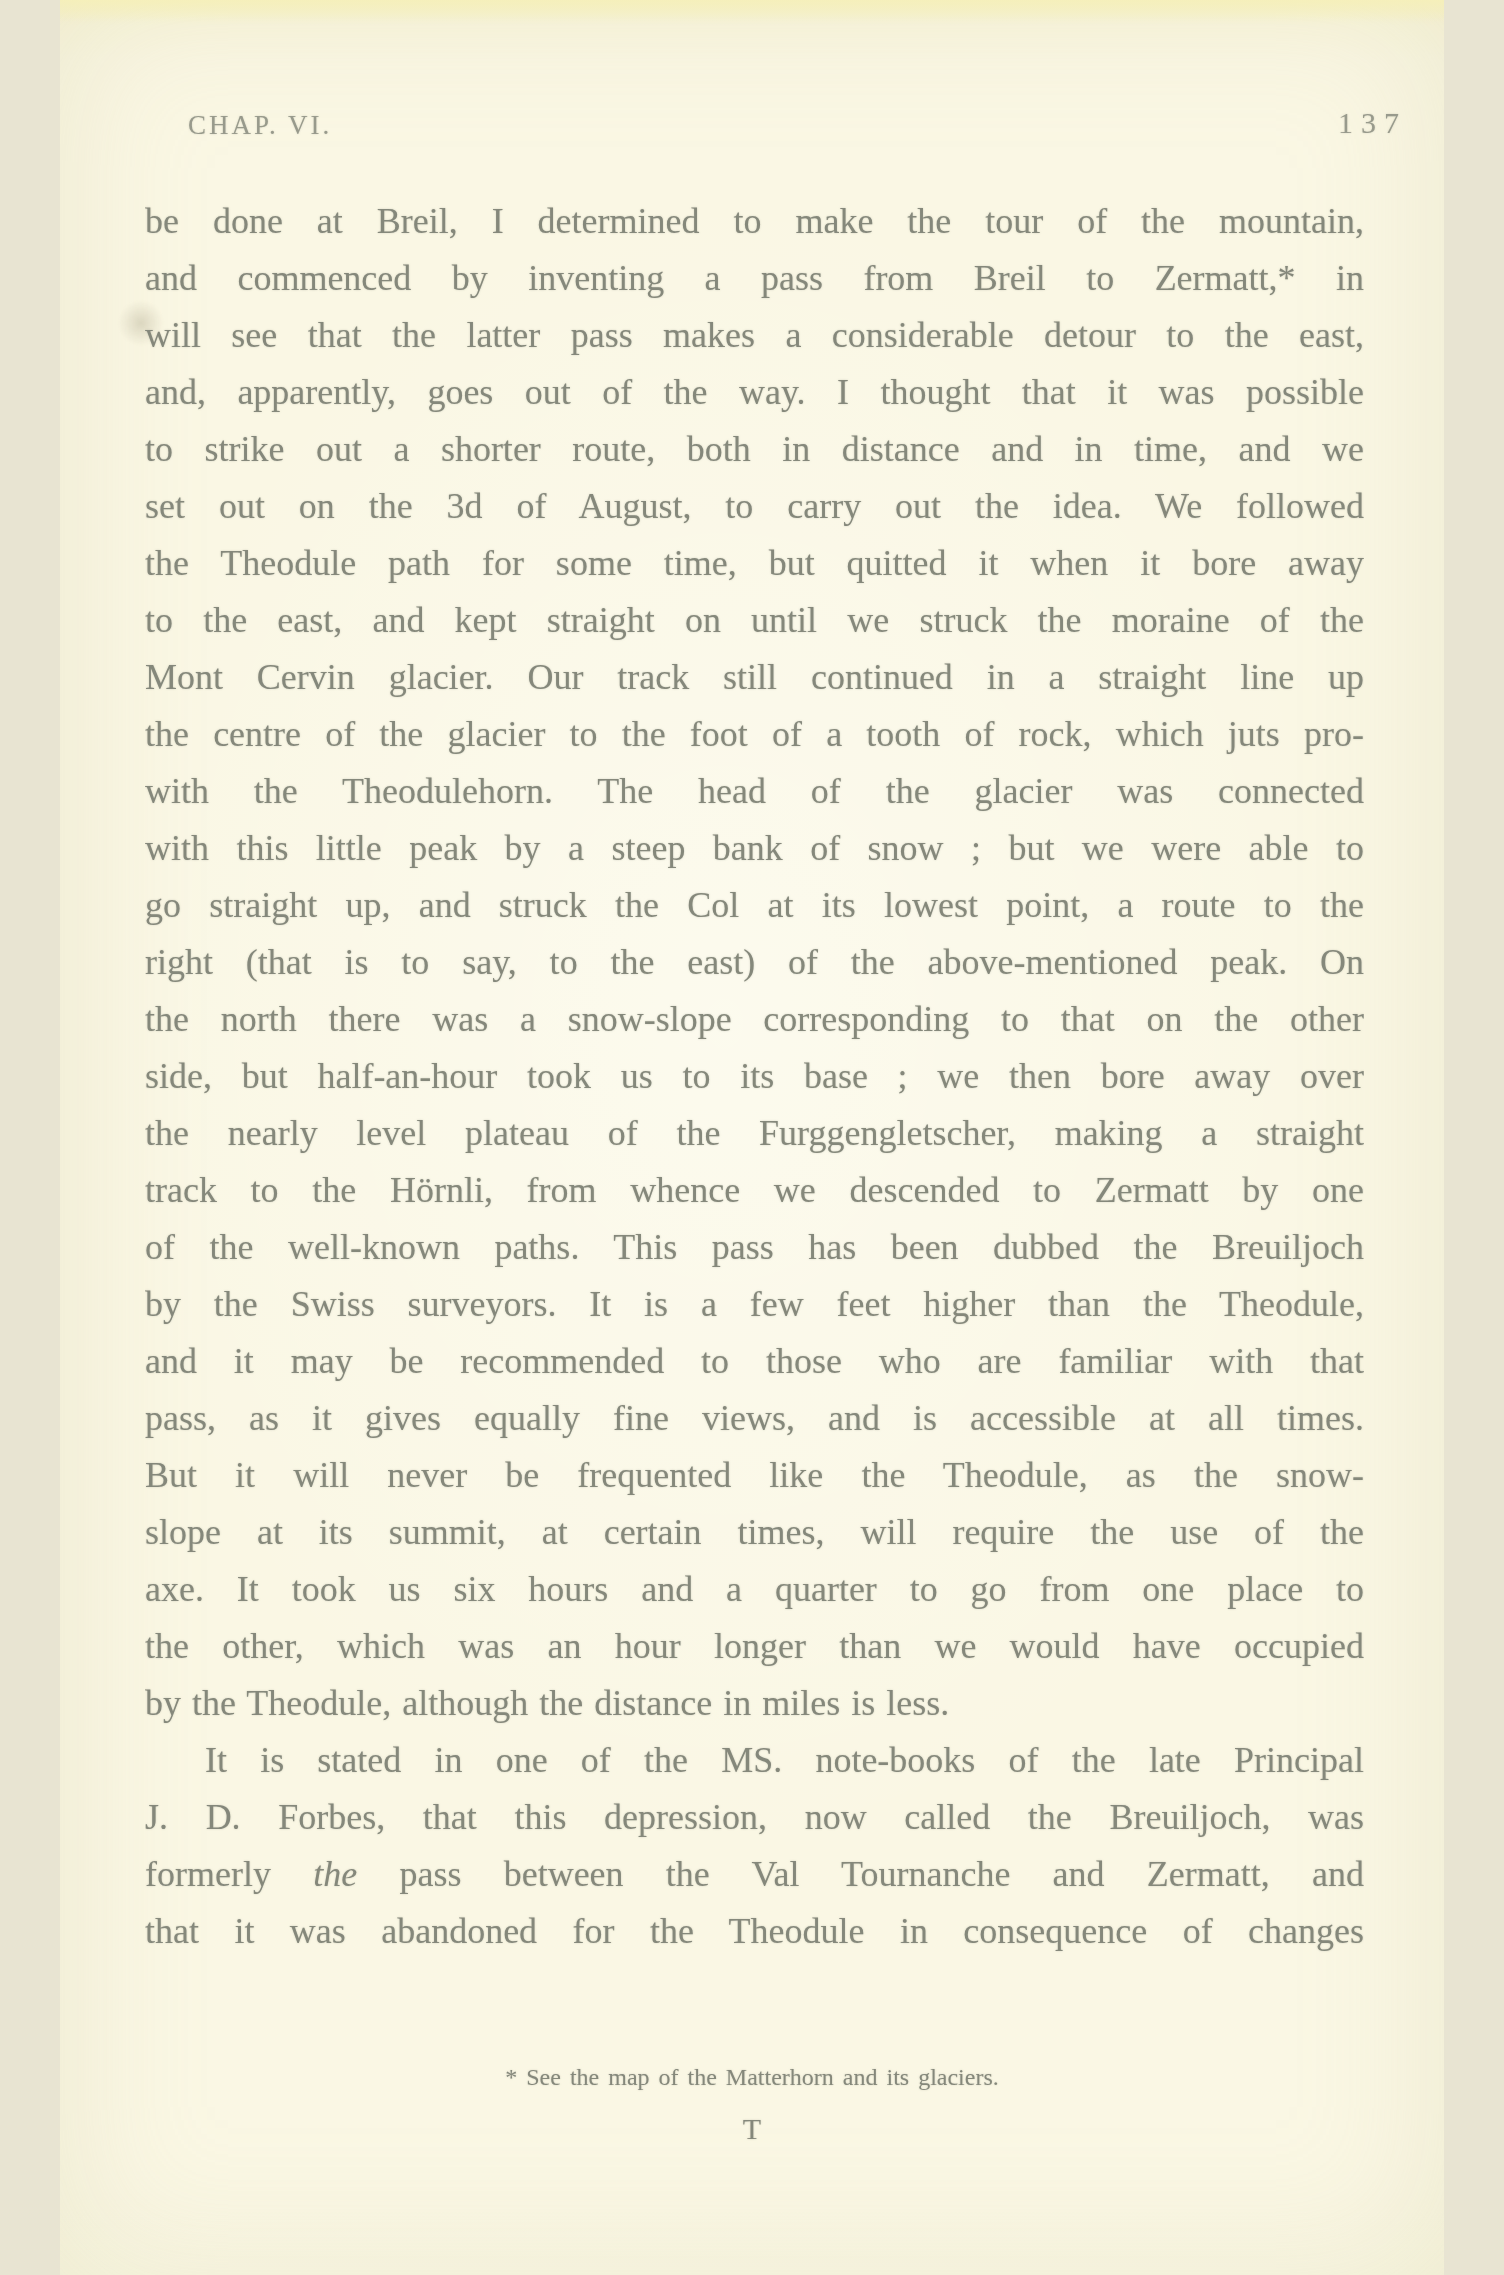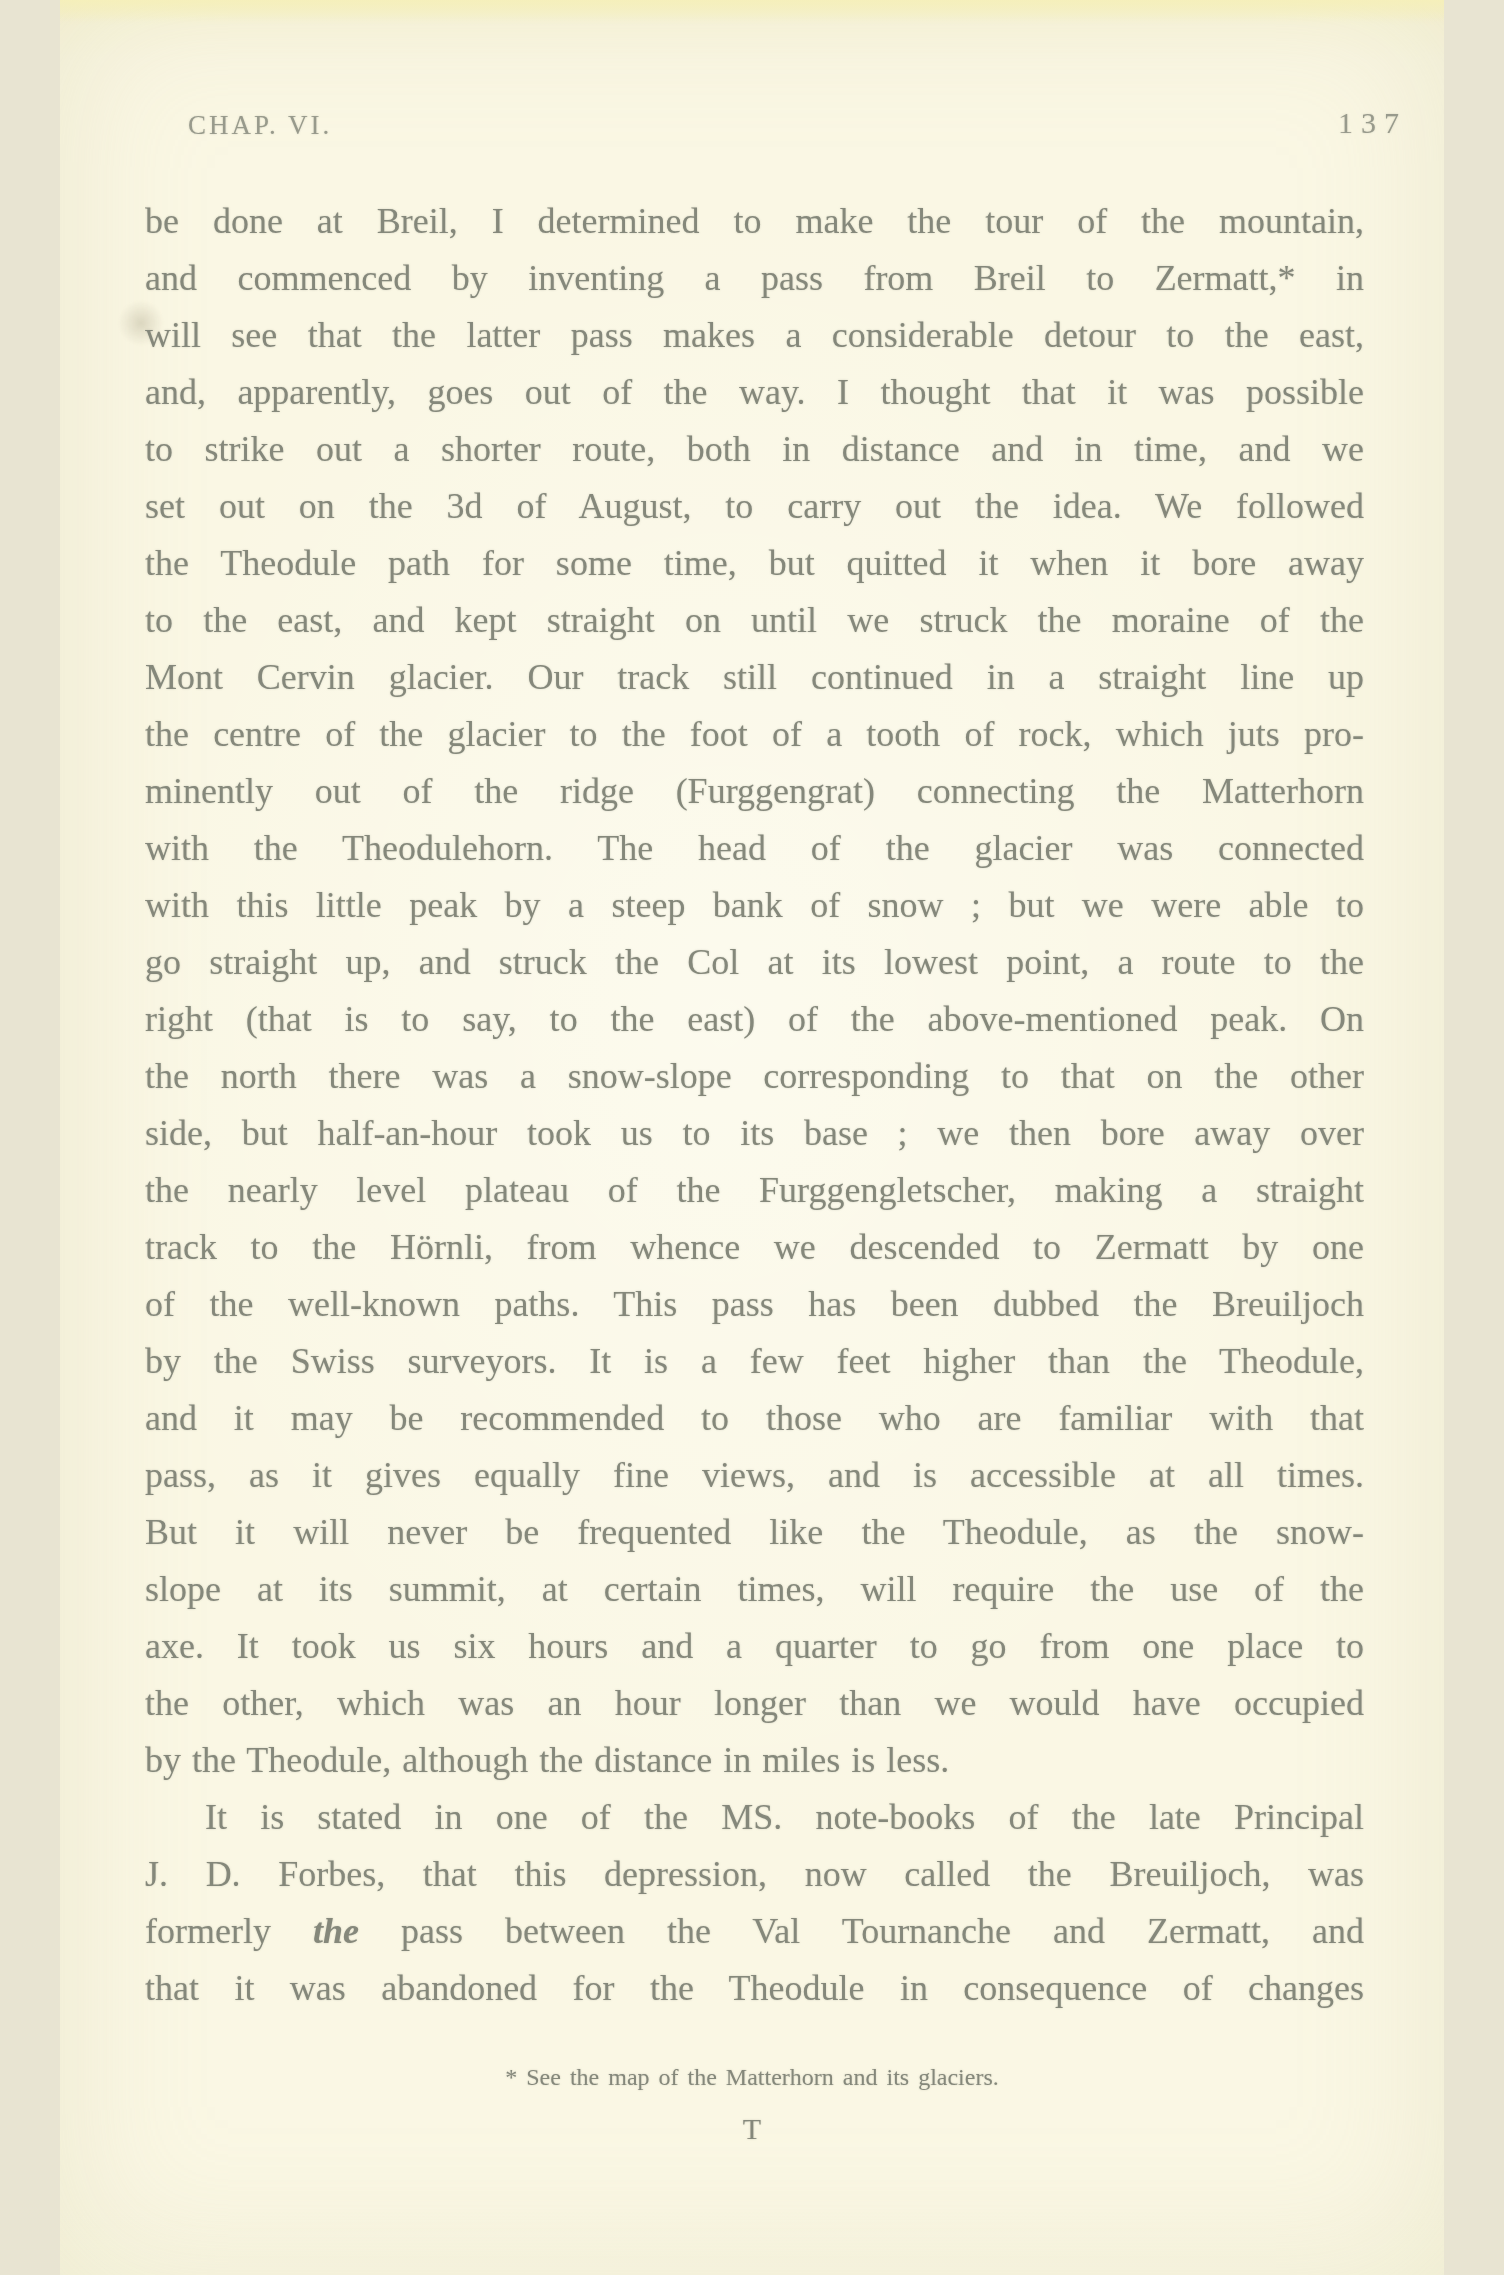--- a/index.html
+++ b/index.html
@@ -44,21 +44,21 @@
     height: 57px; line-height: 57px;
     text-align: justify;
     text-align-last: justify;
     white-space: normal;
     overflow: hidden;
   }
   
   .paragraph.p1 .line:last-child { text-align-last: left; }
   
   .paragraph.p2 .line:first-child { text-indent: 60px; }
-  .line i { font-style: italic; font-weight: bold; }
+  .line i { font-style: italic; }
 
   .footnote {
     position: absolute; left: 0; right: 0; top: 2064px;
     text-align: center;
     font-size: 24px;
     word-spacing: 3px;
   }
   .signature-mark {
     position: absolute; left: 0; right: 0; top: 2112px;
     text-align: center;
@@ -93,21 +93,20 @@
         <div class="line">be done at Breil, I determined to make the tour of the mountain,</div>
         <div class="line">and commenced by inventing a pass from Breil to Zermatt,* in</div>
         <div class="line">will see that the latter pass makes a considerable detour to the east,</div>
         <div class="line">and, apparently, goes out of the way.  I thought that it was possible</div>
         <div class="line">to strike out a shorter route, both in distance and in time, and we</div>
         <div class="line">set out on the 3d of August, to carry out the idea.  We followed</div>
         <div class="line">the Theodule path for some time, but quitted it when it bore away</div>
         <div class="line">to the east, and kept straight on until we struck the moraine of the</div>
         <div class="line">Mont Cervin glacier.  Our track still continued in a straight line up</div>
         <div class="line">the centre of the glacier to the foot of a tooth of rock, which juts pro-</div>
-        <div class="line">minently out of the ridge (Furggengrat) connecting the Matterhorn</div>
         <div class="line">with the Theodulehorn.  The head of the glacier was connected</div>
         <div class="line">with this little peak by a steep bank of snow ; but we were able to</div>
         <div class="line">go straight up, and struck the Col at its lowest point, a route to the</div>
         <div class="line">right (that is to say, to the east) of the above-mentioned peak.  On</div>
         <div class="line">the north there was a snow-slope corresponding to that on the other</div>
         <div class="line">side, but half-an-hour took us to its base ; we then bore away over</div>
         <div class="line">the nearly level plateau of the Furggengletscher, making a straight</div>
         <div class="line">track to the Hörnli, from whence we descended to Zermatt by one</div>
         <div class="line">of the well-known paths.  This pass has been dubbed the Breuiljoch</div>
         <div class="line">by the Swiss surveyors.  It is a few feet higher than the Theodule,</div>

